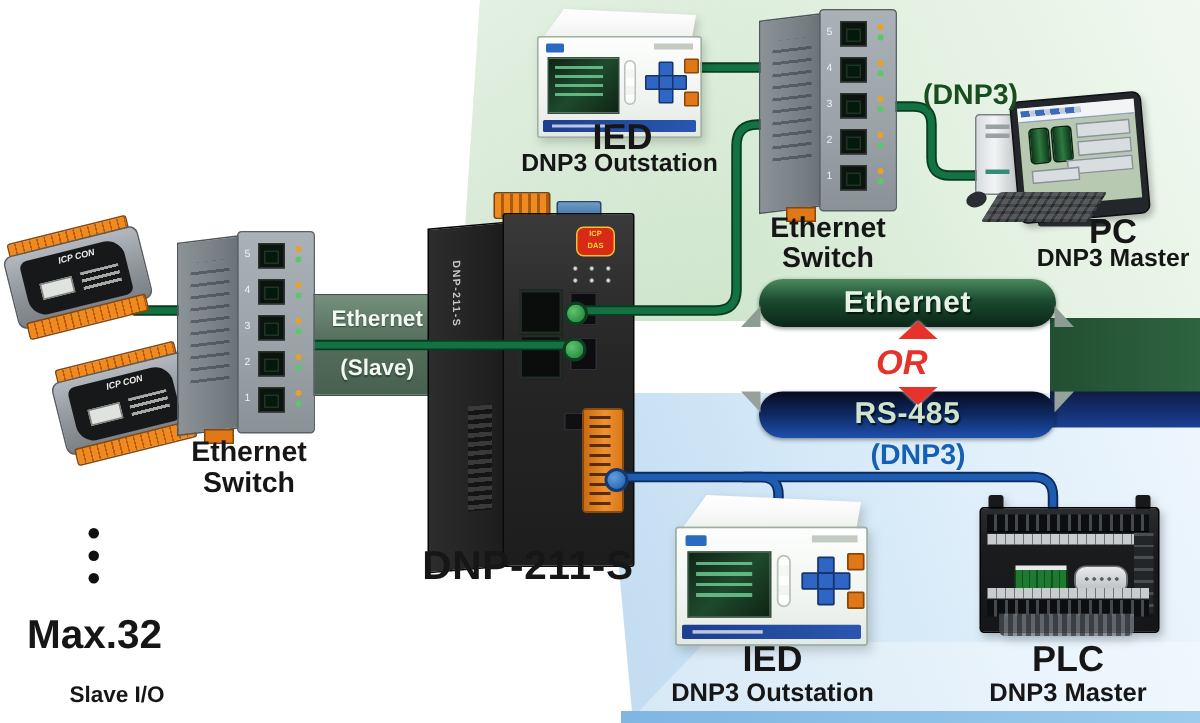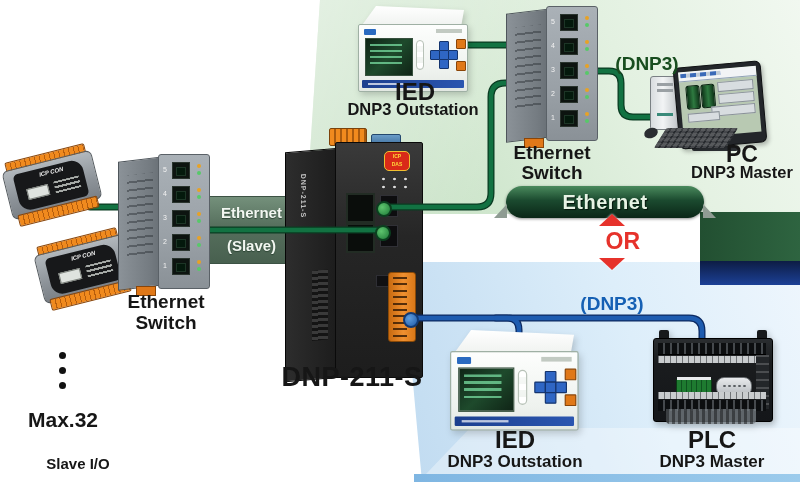--- a/index.html
+++ b/index.html
@@ -37,21 +37,21 @@
   .badge-eth::before{left:-12px;bottom:0;border-top:14px solid transparent;border-right:13px solid #8f9c93;}
   .badge-eth::after{right:-12px;bottom:0;border-top:14px solid transparent;border-left:13px solid #8f9c93;}
   .badge-rs::before{left:-12px;top:0;border-bottom:14px solid transparent;border-right:13px solid #97a19b;}
   .badge-rs::after{right:-12px;top:0;border-bottom:14px solid transparent;border-left:13px solid #97a19b;}
   .badge-modbus{left:202px;top:196px;width:99px;height:68px;z-index:2;border-radius:8px;
     background:linear-gradient(180deg,#74907b 0%,#566f5d 45%,#48604f 100%);
     border:1px solid #3c5244;display:flex;flex-direction:column;justify-content:space-between;
     padding:7px 0 9px 0;box-sizing:border-box;text-align:center;color:#f2f7f1;
     font-size:15px;font-weight:bold;text-shadow:0 1px 1px #2c4434;}
   
-  .or-group{left:584px;top:214px;width:56px;height:56px;z-index:4;text-align:right;}
+  .or-group{left:584px;top:214px;width:56px;height:56px;z-index:4;text-align:left;font-style:italic;}
   .tri{position:absolute;left:15px;width:0;height:0;filter:drop-shadow(0 0 1px #fff);}
   .tri-up{top:0;border-left:13px solid transparent;border-right:13px solid transparent;border-bottom:12px solid #e6322b;}
   .tri-dn{bottom:0;border-left:13px solid transparent;border-right:13px solid transparent;border-top:12px solid #e6322b;}
   .or-text{position:absolute;left:0;right:0;top:14px;font-size:23px;font-weight:800;color:#e6322b;
     text-shadow:-1px -1px 0 #fff,1px -1px 0 #fff,-1px 1px 0 #fff,1px 1px 0 #fff,0 2px 0 #fff,0 -2px 0 #fff;}
   
   .lbl{position:absolute;transform:translateX(-50%);white-space:nowrap;text-align:right;
     color:#161616;font-weight:bold;z-index:6;}
   
   .dot{position:absolute;width:12px;height:12px;border-radius:50%;z-index:5;}
@@ -211,20 +211,21 @@
       <path d="M410 318 H689 Q702 318 702 331 V342"></path>
       <path d="M496 318 H507 Q519 318 519 330 V344"></path>
     </g>
     <g fill="none" stroke="#1e5cb0" stroke-width="4.5" stroke-linecap="round">
       <path d="M410 318 H689 Q702 318 702 331 V342"></path>
       <path d="M496 318 H507 Q519 318 519 330 V344"></path>
     </g>
   </svg>
 
   <div class="abs badge badge-eth">Ethernet</div>
+  <div class="abs badge badge-rs">RS-485</div>
   <div class="abs or-group">
     <div class="tri tri-up"></div>
     <div class="or-text">OR</div>
     <div class="tri tri-dn"></div>
   </div>
   <div class="abs badge-modbus">
     <span>Ethernet</span>
     <span>(Slave)</span>
   </div>
 
@@ -423,21 +424,21 @@
   <div class="lbl" style="left:415px;top:78px;font-size:24px;">IED</div>
   <div class="lbl" style="left:413px;top:100px;font-size:16.5px;">DNP3 Outstation</div>
   <div class="lbl" style="left:552px;top:142px;font-size:19px;">Ethernet</div>
   <div class="lbl" style="left:552px;top:162px;font-size:19px;">Switch</div>
   <div class="lbl" style="left:647px;top:53px;font-size:19px;color:#184d1f;">(DNP3)</div>
   <div class="lbl" style="left:742px;top:141px;font-size:23px;">PC</div>
   <div class="lbl" style="left:742px;top:163px;font-size:16.5px;">DNP3 Master</div>
   <div class="lbl" style="left:166px;top:291px;font-size:19px;">Ethernet</div>
   <div class="lbl" style="left:166px;top:312px;font-size:19px;">Switch</div>
   <div class="lbl" style="left:352px;top:362px;font-size:27px;font-weight:800;letter-spacing:.5px;">DNP-211-S</div>
-  <div class="lbl" style="left:63px;top:408px;font-size:21px;font-weight:600;">Max.32</div>
+  <div class="lbl" style="left:63px;top:408px;font-size:27px;font-weight:600;">Max.32</div>
   <div class="lbl" style="left:78px;top:455px;font-size:15px;font-weight:700;">Slave I/O</div>
   <div class="lbl" style="left:612px;top:293px;font-size:19px;color:#1560b4;">(DNP3)</div>
   <div class="lbl" style="left:515px;top:426px;font-size:24px;">IED</div>
   <div class="lbl" style="left:515px;top:452px;font-size:17px;">DNP3 Outstation</div>
   <div class="lbl" style="left:712px;top:426px;font-size:24px;">PLC</div>
   <div class="lbl" style="left:712px;top:452px;font-size:17px;">DNP3 Master</div>
 
 </div>
 
 </body></html>

